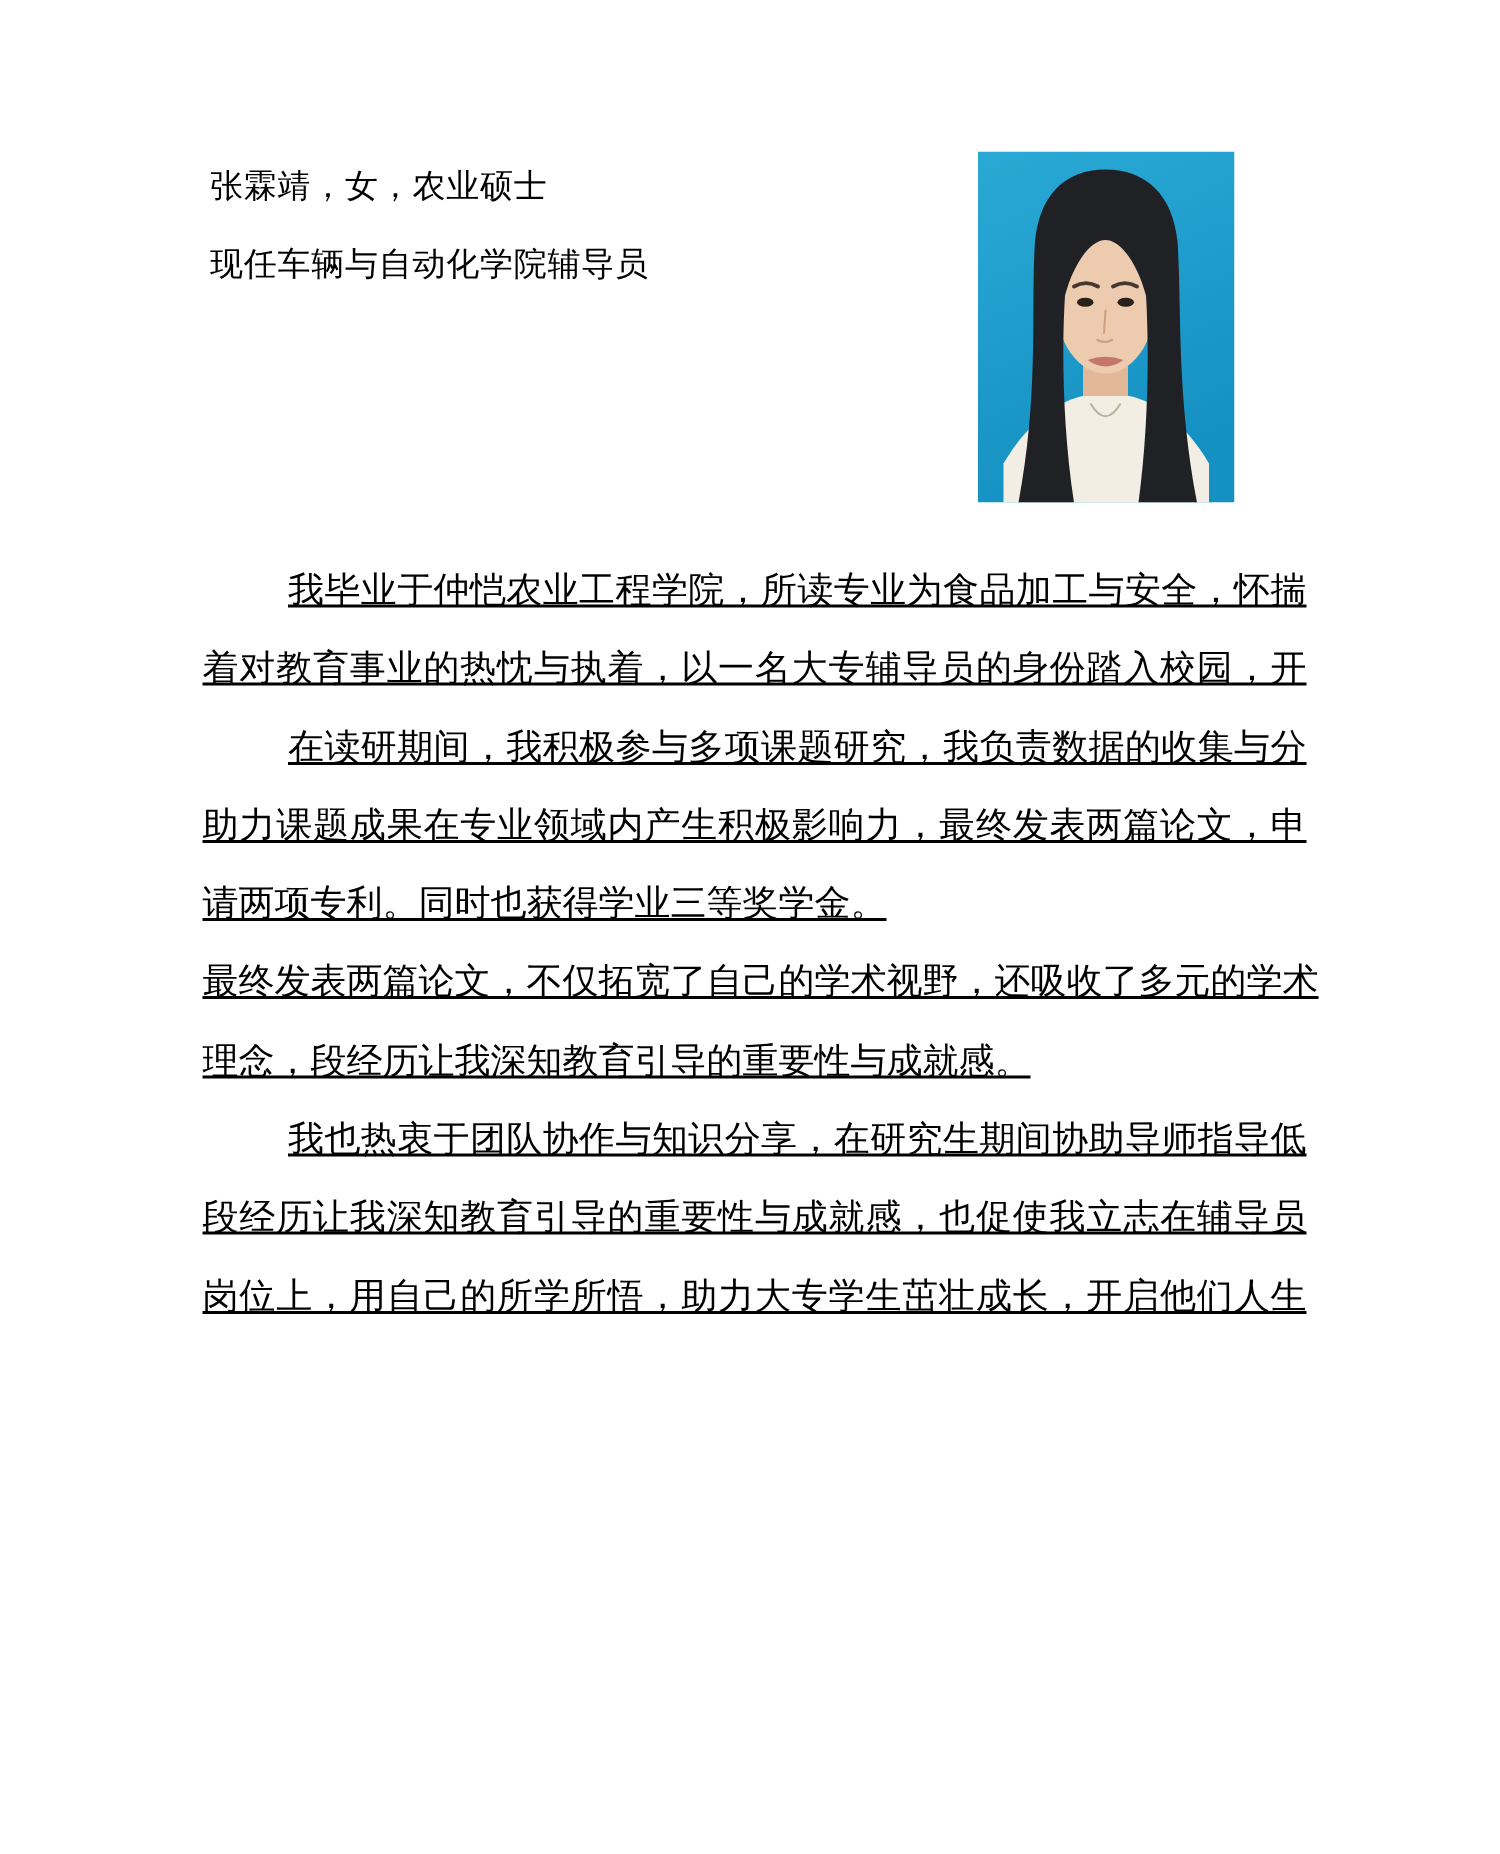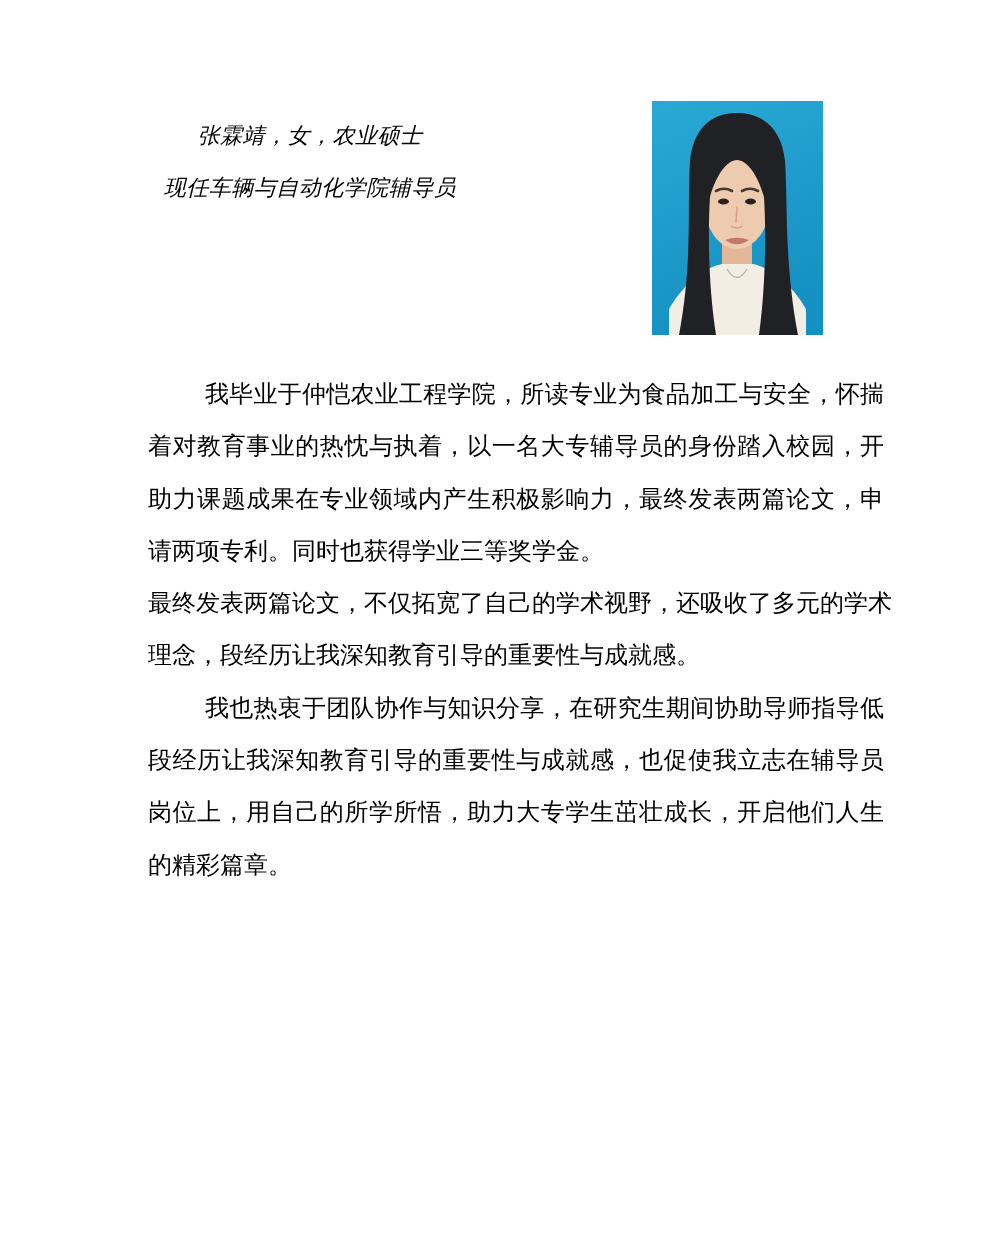--- a/index.html
+++ b/index.html
@@ -10,35 +10,35 @@
     color: #000000;
     position: relative;
   }
   .page {
     position: absolute; left: 0; top: 0;
     width: 1000px; height: 1236px;
     background: #ffffff; overflow: hidden;
   }
   
   .profile {
-    position: absolute; left: 140px; top: 110px; width: 340px;
+    position: absolute; left: 140px; top: 98px; width: 340px;
     font-size: 22px; line-height: 52px;
-    text-align: center; letter-spacing: 0.5px; font-style: italic;
+    letter-spacing: 0.5px;
   }
   .profile-line { white-space: nowrap; }
   
   .photo {
     position: absolute; left: 652px; top: 101px;
     width: 171px; height: 234px;
   }
   .photo svg { display: block; width: 100%; height: 100%; }
   
   .body-text {
-    position: absolute; left: 148px; top: 368px; width: 736px;
-    font-size: 24px; line-height: 52.3px;
+    position: absolute; left: 135px; top: 368px; width: 736px;
+    font-size: 24px; line-height: 52.3px; text-decoration: underline;
   }
   .t-line {
     white-space: nowrap;
     text-align: justify;
     text-align-last: justify;
     text-justify: inter-ideograph;
   }
   .t-line.last { text-align-last: left; }
   .t-line.first { text-indent: 57px; }
   .t-line.first.wide { text-indent: 65px; }
@@ -73,23 +73,23 @@
       <ellipse cx="98.5" cy="100.5" rx="5.5" ry="3" fill="#2a211c"></ellipse>
       <path fill="none" stroke-width="1.4" stroke-linecap="round" d="M85,106 L84,121" stroke="#cfa080"></path>
       <path fill="none" stroke-width="1.4" stroke-linecap="round" d="M79.5,125.5 Q84.5,128.5 89.5,125.5" stroke="#cfa080"></path>
       <path d="M73,139 Q85,134.5 97,139 Q85,147.5 73,139 Z" fill="#c5766b"></path>
     </svg>
   </div>
 
   <div class="body-text" id="body-text">
       <div class="t-line first">我毕业于仲恺农业工程学院，所读专业为食品加工与安全，怀揣</div>
       <div class="t-line">着对教育事业的热忱与执着，以一名大专辅导员的身份踏入校园，开</div>
+      <div class="t-line first">在读研期间，我积极参与多项课题研究，我负责数据的收集与分</div>
       <div class="t-line">助力课题成果在专业领域内产生积极影响力，最终发表两篇论文，申</div>
       <div class="t-line last">请两项专利。同时也获得学业三等奖学金。</div>
       <div class="t-line">最终发表两篇论文，不仅拓宽了自己的学术视野，还吸收了多元的学术</div>
       <div class="t-line last">理念，段经历让我深知教育引导的重要性与成就感。</div>
       <div class="t-line first">我也热衷于团队协作与知识分享，在研究生期间协助导师指导低</div>
       <div class="t-line">段经历让我深知教育引导的重要性与成就感，也促使我立志在辅导员</div>
       <div class="t-line">岗位上，用自己的所学所悟，助力大专学生茁壮成长，开启他们人生</div>
-      <div class="t-line last">的精彩篇章。</div>
     </div>
 
 </div>
 
 </body></html>

